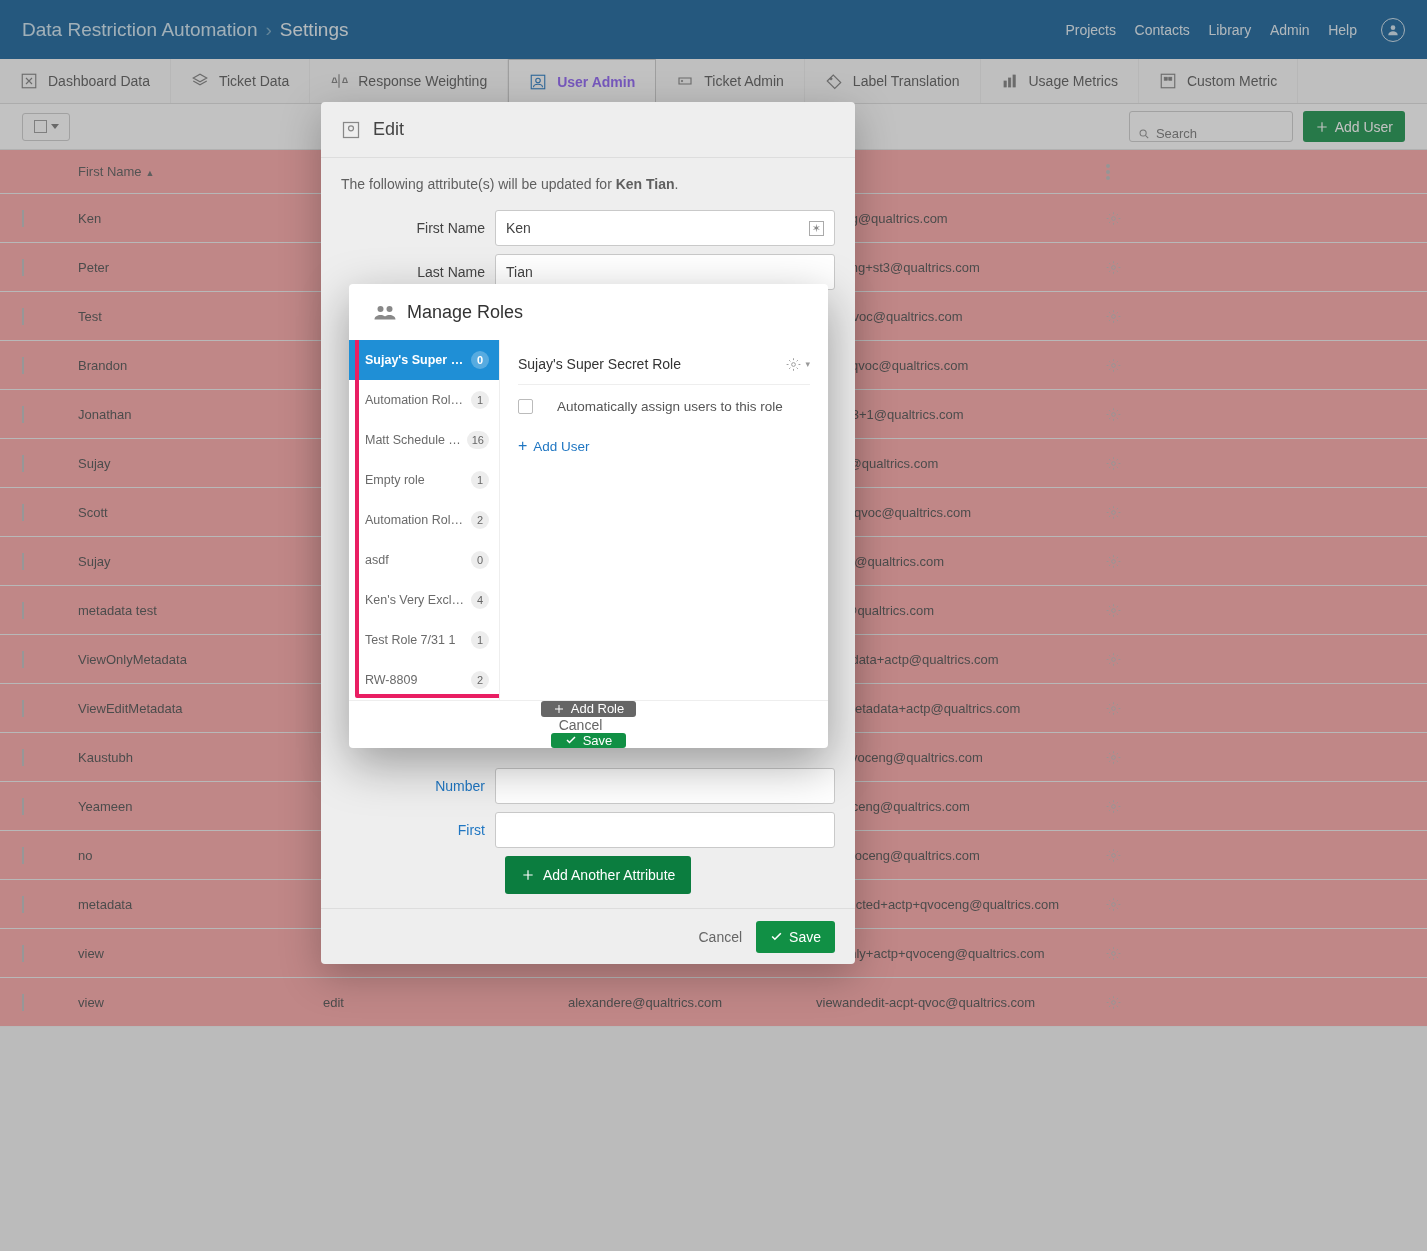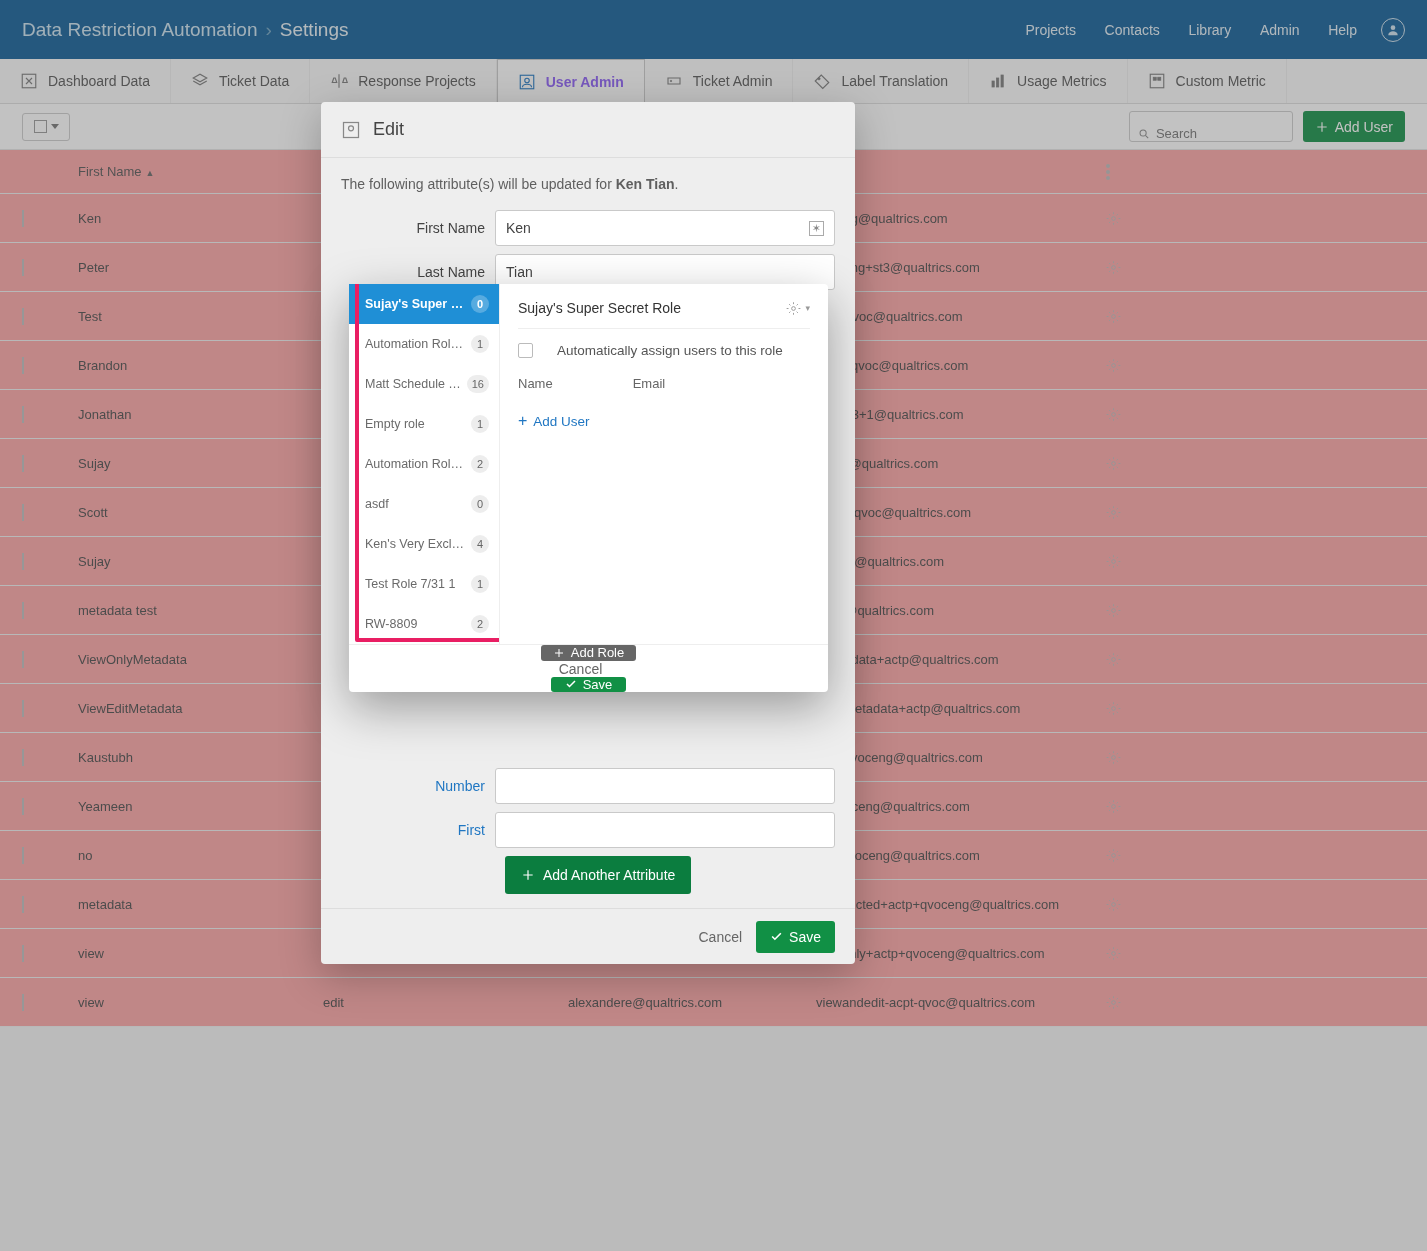--- a/index.html
+++ b/index.html
@@ -11,21 +11,21 @@
 .topbar { background: #0e5d98; }
 .topbar { background: #0c5a97; }
 .topbar { background: #10629f; }
 .topbar { background: #0e5d98; }
 .topbar { background: #105e96; }
 .topbar { background: #0f5d97; }
 .topbar .crumb1 { font-size: 19px; color: #cde3f0; font-weight: 400; }
 .topbar .crumb-sep { color: #6fa3c2; margin: 0 8px; font-size: 19px; }
 .topbar .crumb2 { font-size: 19px; color: #e8f1f6; font-weight: 400; }
 .topbar .spacer { flex: 1; }
-.topbar .nav a { color: #e4eff6; margin-left: 25px; font-size: 14px; text-decoration: none; }
+.topbar .nav a { color: #e4eff6; margin-left: 15px; font-size: 14px; text-decoration: none; }
 .topbar .avatar { width: 24px; height: 24px; border-radius: 50%; border: 1.5px solid #cfe2ee; margin-left: 24px; display: inline-flex; align-items: center; justify-content: center; }
 .topbar .avatar svg { width: 14px; height: 14px; fill: #cfe2ee; }
 
 
 .tabs { background: #fafafa; height: 45px; border-bottom: 1px solid #ddd; display: flex; align-items: stretch; }
 .tab { display: flex; align-items: center; padding: 0 20px; color: #555; font-size: 14px; border-right: 1px solid #eee; cursor: pointer; }
 .tab .ticon { width: 18px; height: 18px; margin-right: 10px; fill: #7a7a7a; stroke: #7a7a7a; }
 .tab.active { background: #fff; border: 1px solid #c9c9c9; border-bottom: none; color: #8b5cf6; font-weight: bold; }
 .tab.active .ticon { fill: #1f76c2; stroke: #1f76c2; }
 
@@ -151,21 +151,21 @@
   <div class="tab">
       <svg class="ticon" viewBox="0 0 24 24">
         <path d="M3 8l9-5 9 5-9 5-9-5zm0 4l9 5 9-5" fill="none" stroke-width="1.5"></path>
       </svg>
       <span>Ticket Data</span>
     </div>
   <div class="tab">
       <svg class="ticon" viewBox="0 0 24 24">
         <path d="M12 3v18M5 8l-2 6h6l-2-6zm14 0l-2 6h6l-2-6z" fill="none" stroke-width="1.5"></path>
       </svg>
-      <span>Response Projects</span>
+      <span>Response Weighting</span>
     </div>
   <div class="tab active">
       <svg class="ticon" viewBox="0 0 24 24">
         <rect x="3" y="3" width="18" height="18" fill="none" stroke-width="1.5"></rect>
         <circle cx="12" cy="10" r="3" fill="none" stroke-width="1.5"></circle>
         <path d="M6 19c0-3 3-4 6-4s6 1 6 4" fill="none" stroke-width="1.5"></path>
       </svg>
       <span>User Admin</span>
     </div>
   <div class="tab">
@@ -509,20 +509,28 @@
     <span class="save">
       <svg viewBox="0 0 24 24">
           <path d="M4 12l5 5L20 6" fill="none" stroke="#fff" stroke-width="3"></path>
         </svg>
       <span>Save</span>
     </span>
   </div>
 </div>
 
 <div class="modal-roles">
+  <div class="mhead">
+    <svg class="ic" viewBox="0 0 32 24">
+        <circle cx="10" cy="8" r="4" fill="#888"></circle>
+        <circle cx="22" cy="8" r="4" fill="#888"></circle>
+        <path d="M2 22c0-4 4-6 8-6s8 2 8 6zM14 22c0-4 4-6 8-6s8 2 8 6z" fill="#888"></path>
+      </svg>
+    <h3>Manage Roles</h3>
+  </div>
   <div class="mbody">
     <div class="roles-list">
       <div id="roles">
           <div class="role-item active">
             <span class="rname">Sujay's Super Secr...</span>
             <span class="rcount">0</span>
           </div>
           <div class="role-item">
             <span class="rname">Automation Role C...</span>
             <span class="rcount">1</span>
@@ -565,24 +573,20 @@
           <svg class="gear" viewBox="0 0 24 24">
               <circle cx="12" cy="12" r="3" fill="none" stroke="#999" stroke-width="1.5"></circle>
               <path d="M12 2v3M12 19v3M4 12H1M23 12h-3M5 5l2 2M17 17l2 2M19 5l-2 2M7 17l-2 2" stroke="#999" stroke-width="1.5"></path>
             </svg>
           <span style="font-size:9px;color:#999;">▾</span>
         </span>
       </div>
       <div class="auto-row">
         <span class="cb"></span>
         <span>Automatically assign users to this role</span>
-      </div>
-      <div class="th">
-        <span>Name</span>
-        <span>Email</span>
       </div>
       <div class="addu">
         <span style="font-size:16px;line-height:1;">+</span>
         <span>Add User</span>
       </div>
     </div>
   </div>
   <div class="mfoot">
     <span class="addrole">
       <svg viewBox="0 0 24 24">

